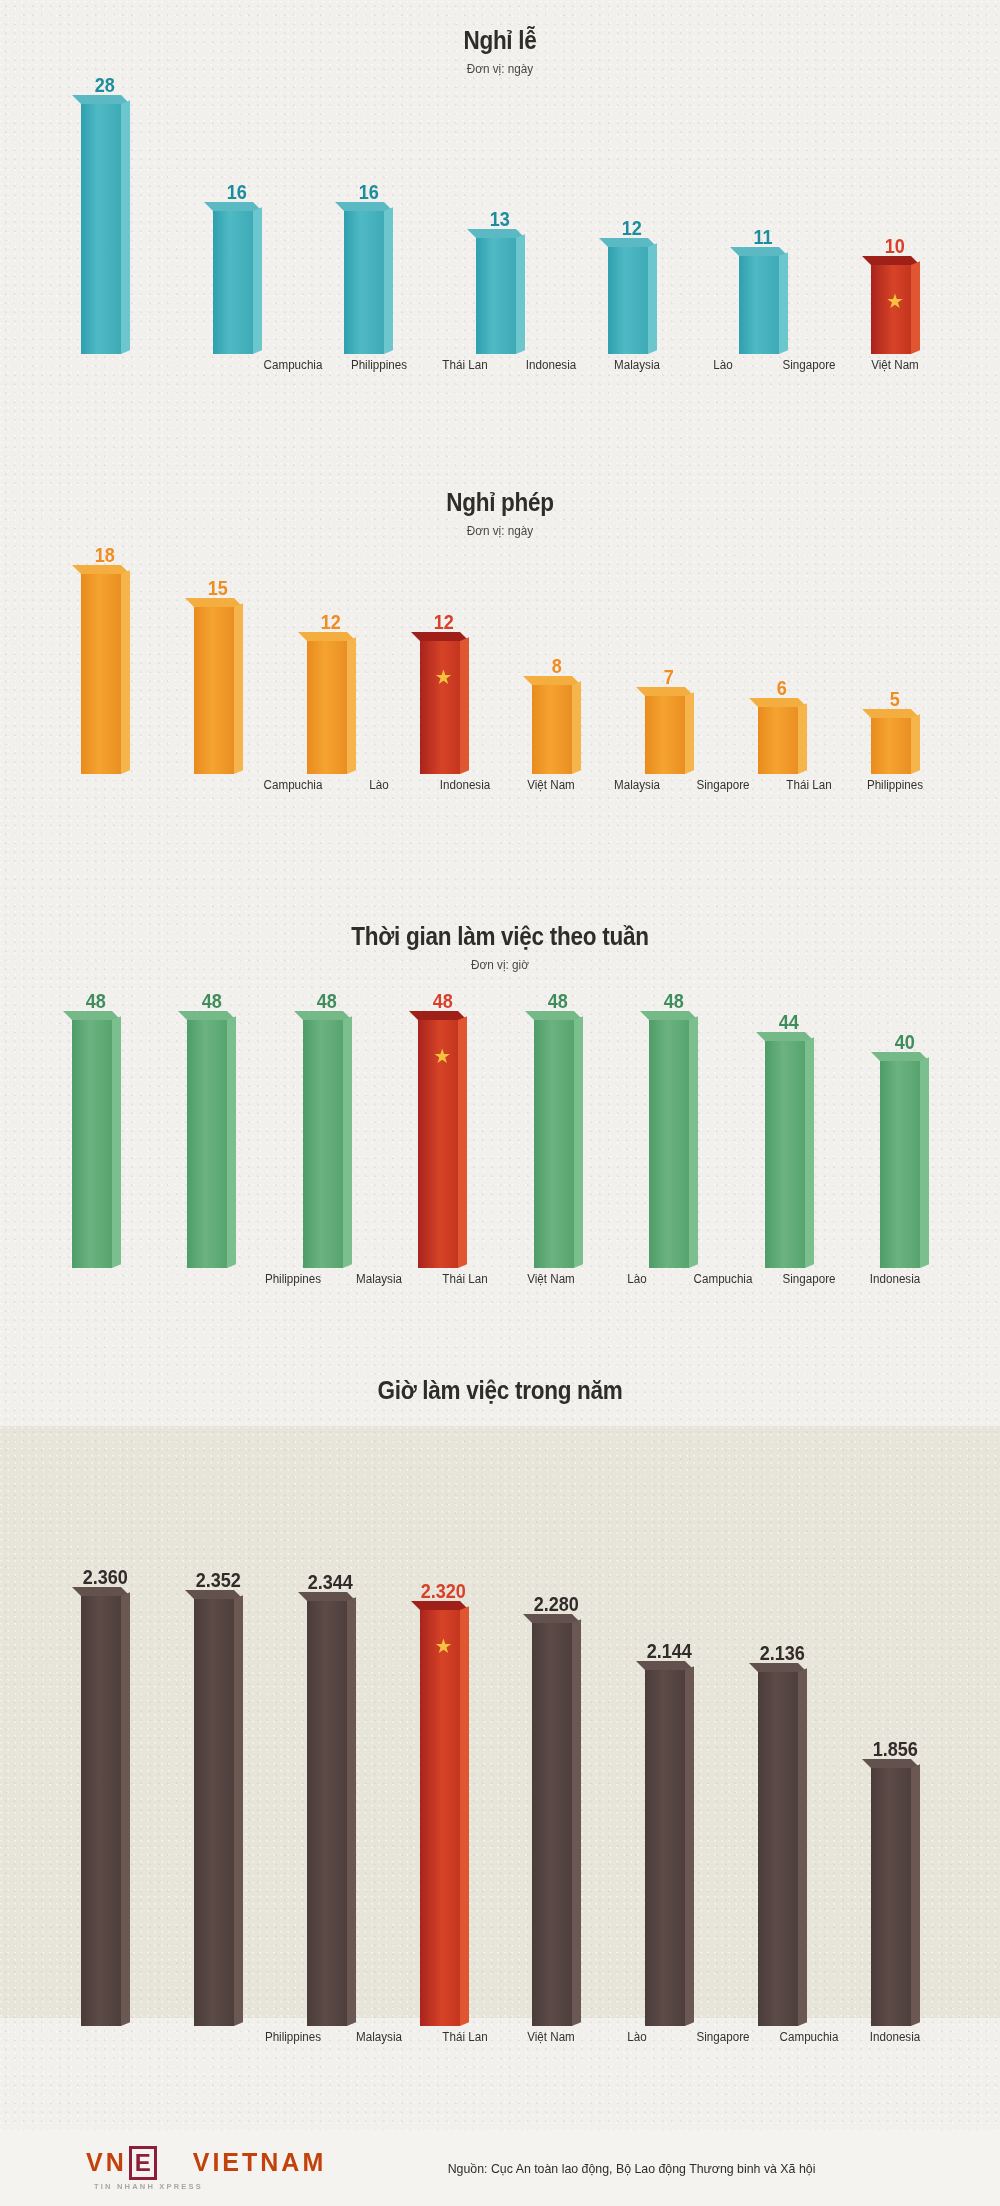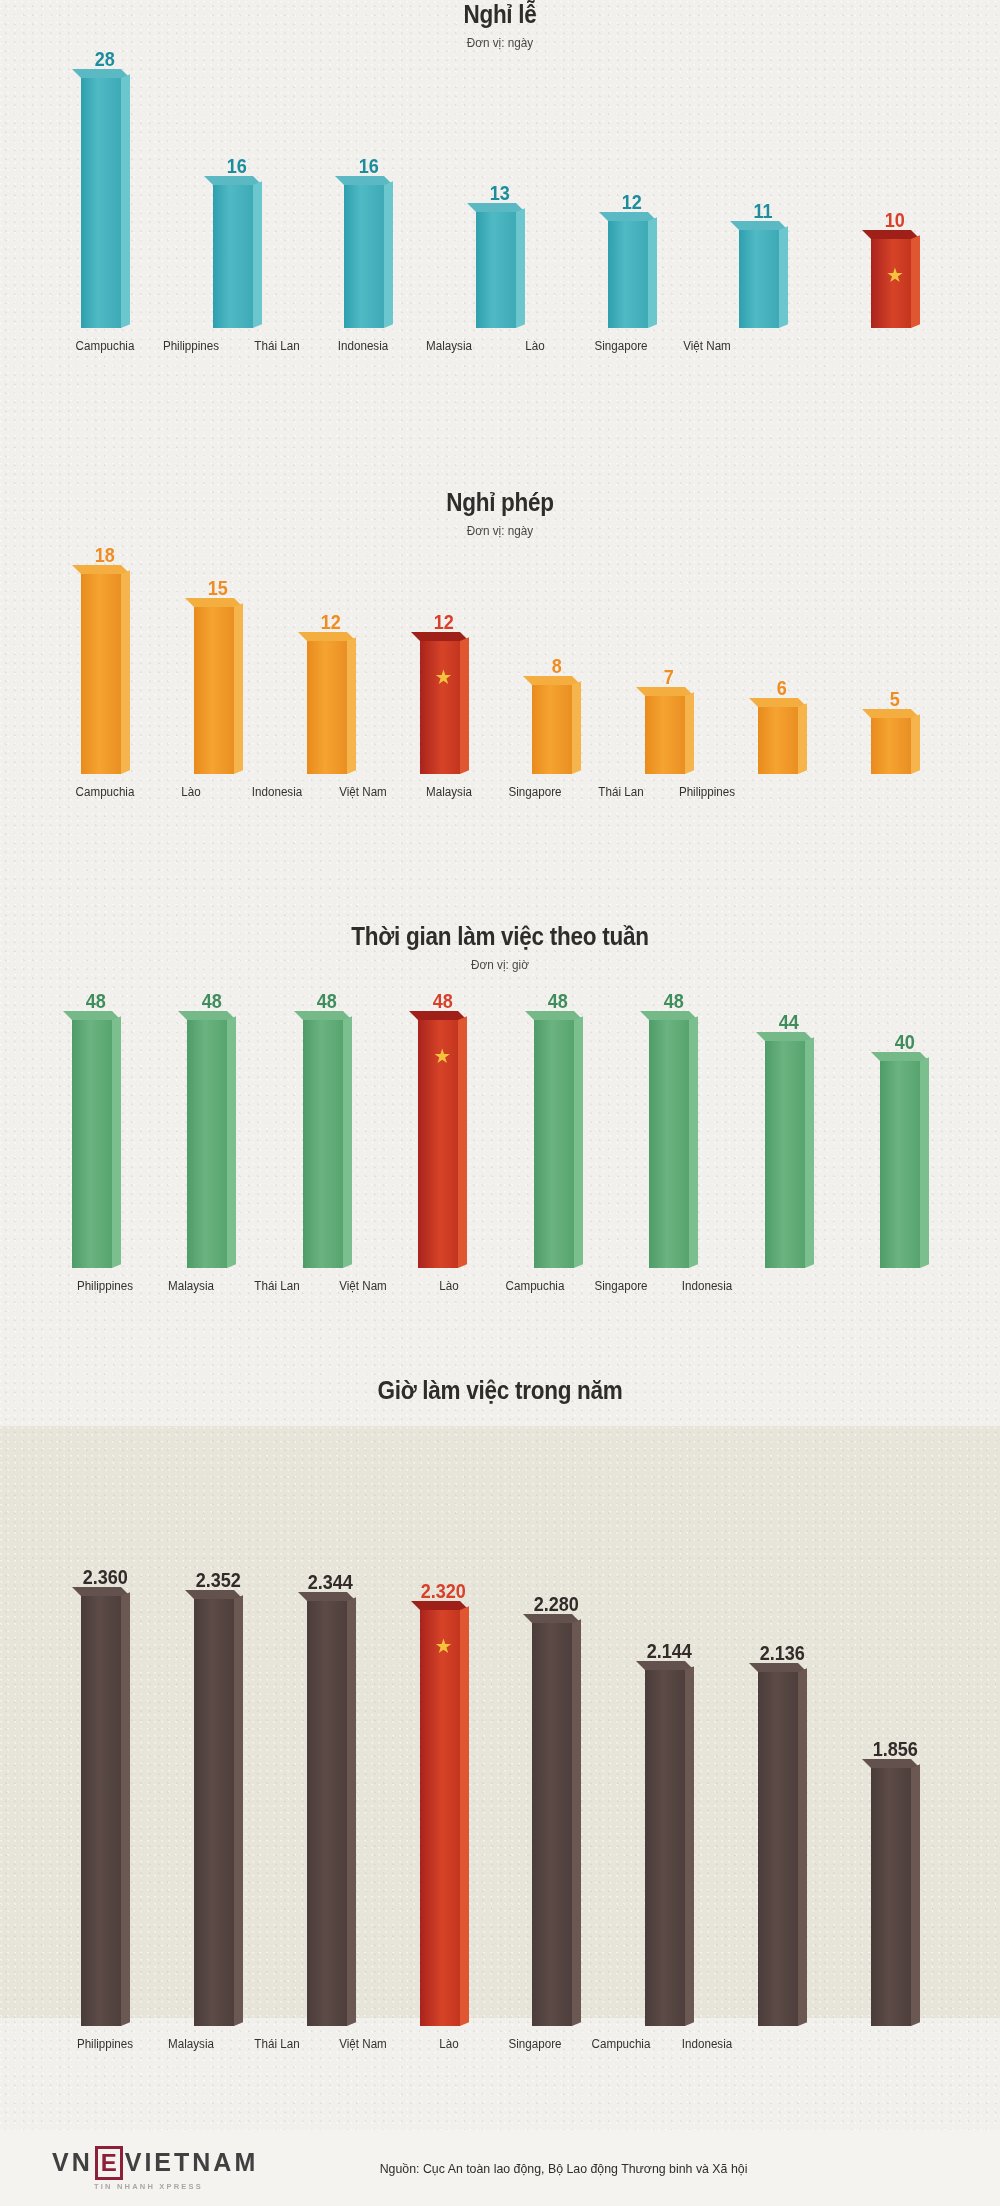--- a/index.html
+++ b/index.html
@@ -139,23 +139,23 @@
     transform: translateX(-50%);
     color: #f6c13f;
     font-size: 20px;
     line-height: 1;
     z-index: 4;
     text-shadow: 0 0 1px rgba(0,0,0,0.15);
   }
 
   .labels {
     display: flex;
-    justify-content: flex-start;
+    justify-content: flex-end;
     padding: 0 62px;
-    margin-top: 11px;
+    margin-top: 4px;
   }
   .label {
     width: 86px;
     text-align: center;
     font-size: 12.5px;
     color: #33322f;
     transform: scaleX(0.93);
     white-space: nowrap;
   }
 
@@ -168,21 +168,22 @@
     display: flex;
     align-items: center;
   }
   .logo { margin-left: 52px; display: flex; flex-direction: column; align-items: flex-start; }
   .logo-row { display: flex; align-items: center; }
   .logo-vn, .logo-xpress {
     font-family: "Liberation Sans", sans-serif;
     font-weight: bold;
     font-size: 25px;
     letter-spacing: 3px;
-    color: #404040;
+    color: #c2410c;
+    margin-left: 34px;
   }
   .logo-e {
     display: inline-flex;
     align-items: center;
     justify-content: center;
     width: 28px; height: 34px;
     border: 3px solid #8e1f38;
     color: #8e1f38;
     font-weight: bold;
     font-size: 24px;
@@ -203,21 +204,21 @@
     transform: scaleX(0.95);
     white-space: nowrap;
   }
 </style>
 </head>
 <body>
 
 <div id="page">
 
   <section class="panel" style="height:480px;">
-    <div class="chart-head" style="">
+    <div class="chart-head" style="padding-top:26px;">
       <div class="chart-title">Nghỉ lễ</div>
       <div class="chart-sub">Đơn vị: ngày</div>
     </div>
     <div class="plot c-teal" id="plot0" style="height:340px;margin-top:-62px;">
         <div class="col">
           <div class="value">28</div>
           <div class="bar-wrap" style="height: 250px;">
             <div class="bar"></div>
           </div>
         </div>

